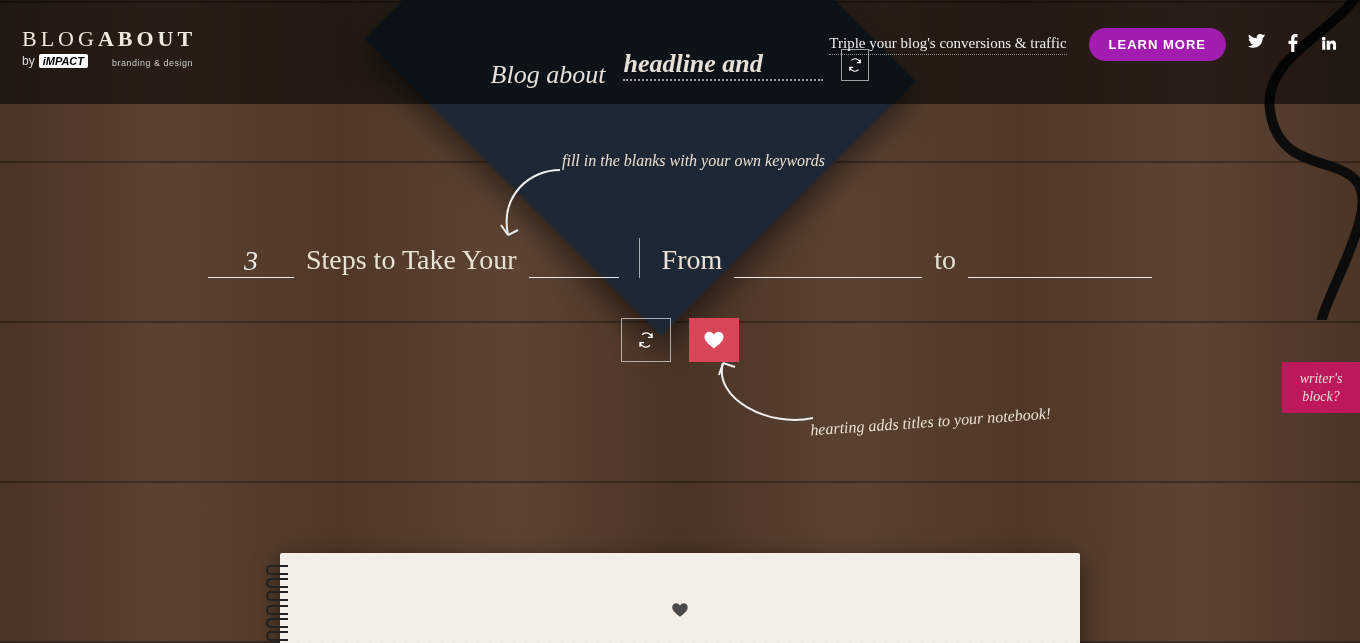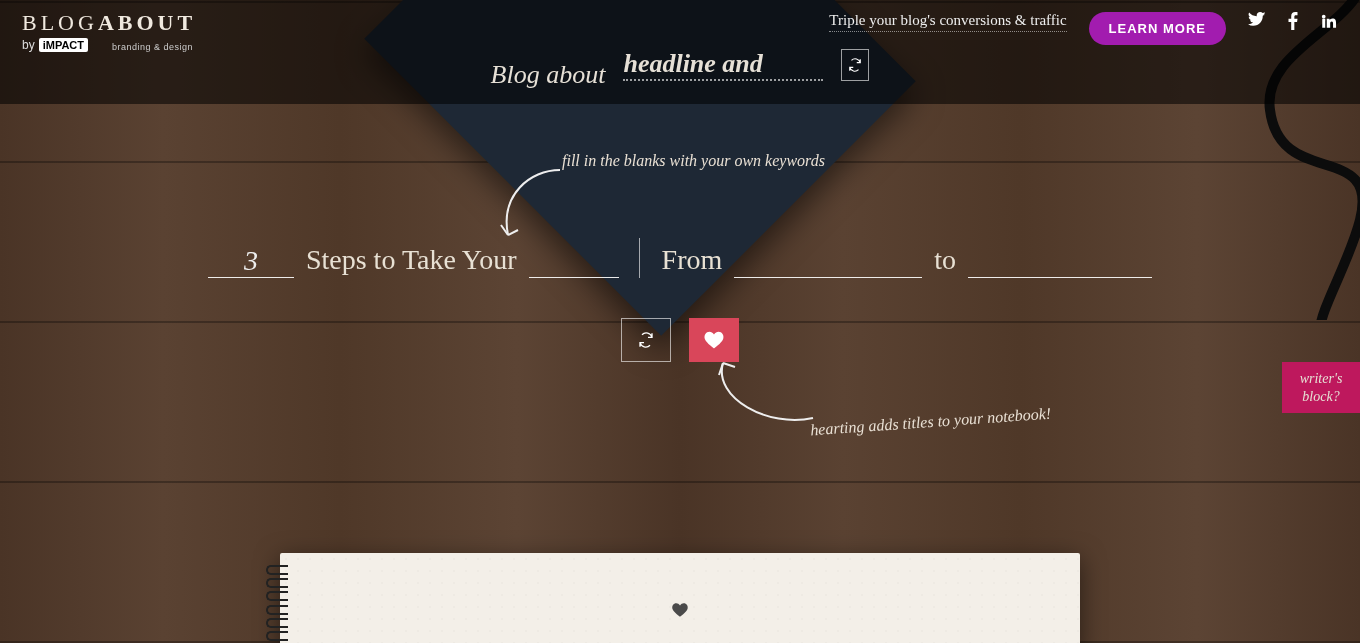--- a/index.html
+++ b/index.html
@@ -33,29 +33,29 @@
     background: #1e2835;
     transform: rotate(45deg);
     box-shadow: 10px 10px 30px rgba(0,0,0,0.5);
     z-index: 1;
   }
   
   .cable {
     position: absolute; top: -40px; right: -40px; width: 300px; height: 360px;
     z-index: 1; pointer-events: none;
   }
-  .header { position: absolute; top: 0; left: 0; right: 0; z-index: 5; padding: 6px 22px 0 22px; }
+  .header { position: absolute; top: 16px; left: 0; right: 0; z-index: 5; padding: 6px 22px 0 22px; }
   .logo-row { display: flex; align-items: flex-start; justify-content: space-between; }
   .logo-block { padding-top: 4px; }
   .logo-title { font-family: Georgia, serif; letter-spacing: 4px; font-size: 22px; color: #f0e9df; }
   .logo-title .bold { font-weight: 700; }
   .logo-sub { font-family: Arial, sans-serif; font-size: 12px; color: #ddd; margin-top: 2px; display: flex; align-items: flex-end; gap: 4px; }
-  .logo-sub .impact-mark { display:inline-flex; align-items:center; gap:3px; background:#fff; color:#000; font-weight:700; padding:1px 4px; font-size:11px; border-radius:2px;}
+  .logo-sub .impact-mark { display:inline-flex; align-items:center; gap:3px; background:#fff; color:#000; font-weight:700; padding:1px 4px; font-size:11px; border-radius:2px;font-style:italic;}
   .logo-sub .tag { font-size:9px; color:#ccc; letter-spacing:0.5px;margin-left:20px; }
-  .header-right { display: flex; align-items: flex-start; gap: 22px; padding-top: 6px; }
+  .header-right { display: flex; align-items: center; gap: 22px; padding-top: 6px; }
   .triple-link { font-family: Georgia, serif; font-size: 15px; color: #eee; text-decoration: none; border-bottom: 1px dotted rgba(255,255,255,0.5); padding-bottom: 2px; cursor: pointer; }
   .learn-btn { font-family: Arial, sans-serif; background: #a21caf; color: #fff; font-weight: 700; letter-spacing: 1px; font-size: 13px; padding: 9px 20px; border-radius: 20px; border: none; cursor: pointer; }
   .social { display:flex; gap:22px; align-items:center; }
   .social svg { fill:#fff; width:18px; height:18px; cursor:pointer; }
   .social .fb { width:10px; }
   .topic-row { position:absolute; top:40px; left:0; right:0; z-index:5; display:flex; justify-content:center; align-items:center; gap:18px; }
   .topic-label { font-style: italic; font-size: 26px; color:#e6e0d6;margin-top:20px; }
   .topic-input { min-width:200px; border-bottom:2px dotted rgba(255,255,255,0.6); font-style:italic; font-weight:700; font-size:26px; color:#e6e0d6; }
   .topic-refresh { width:28px; height:32px; border:1px solid rgba(255,255,255,0.6); background:transparent; cursor:pointer; display:flex; align-items:center; justify-content:center; }
   .topic-refresh svg { stroke:#fff; }

